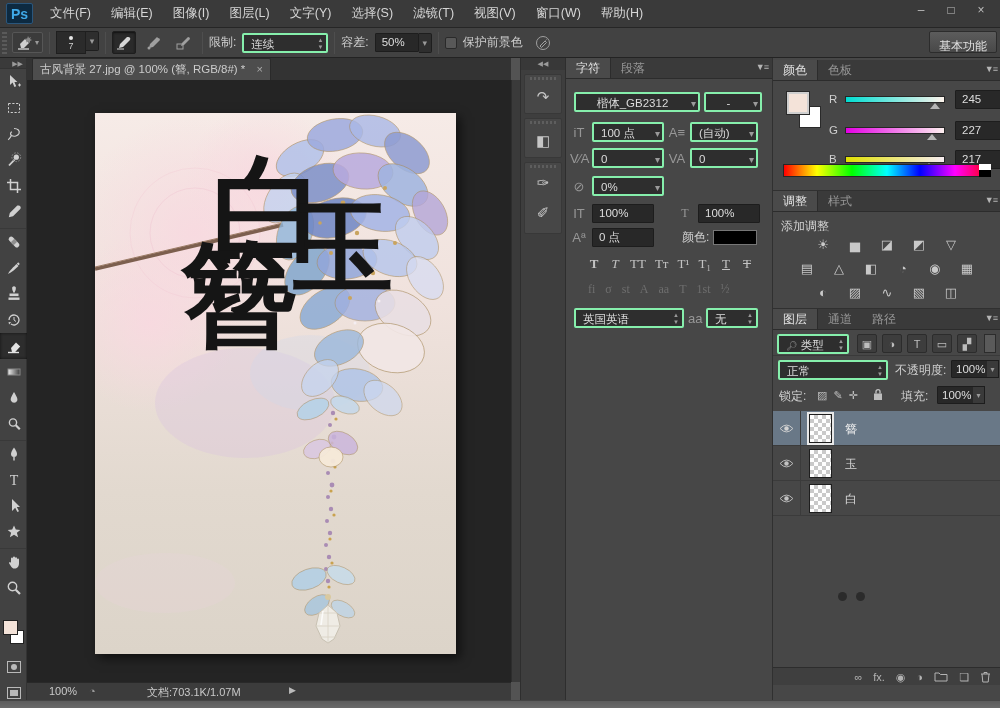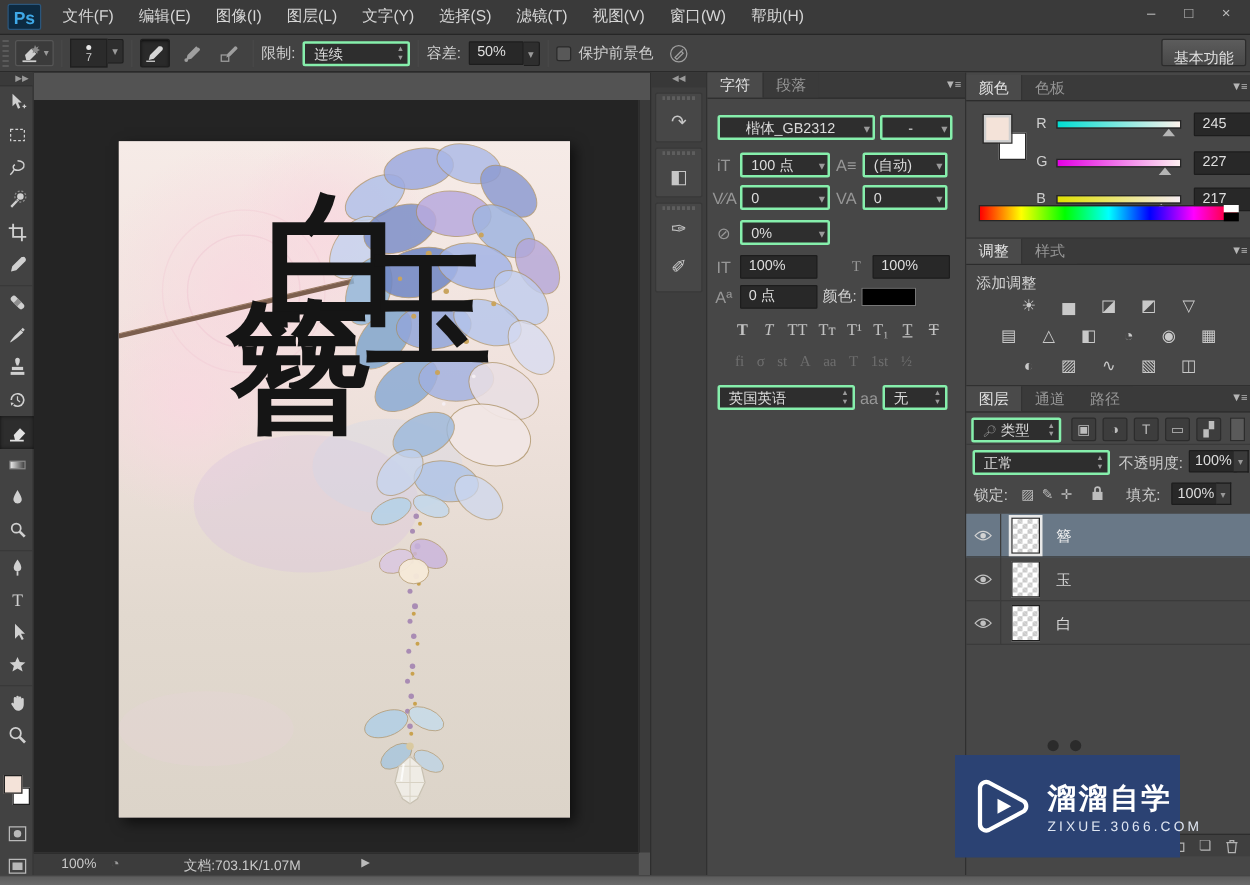--- a/index.html
+++ b/index.html
@@ -402,20 +402,26 @@
         </svg>
     </div>
     <div class="tool-small" style="top:624px">
       <svg width="16" height="14" viewBox="0 0 16 14">
           <rect x="1.5" y="1.5" width="13" height="11" fill="none" stroke="#b9b9b9"></rect>
           <rect x="4" y="4" width="8" height="6" fill="#b9b9b9"></rect>
         </svg>
     </div>
   </div>
 
+  <div id="tabbar">
+    <div id="doc-tab">
+      <span>古风背景 27.jpg @ 100% (簪, RGB/8#) *</span>
+      <span class="tab-close">×</span>
+    </div>
+  </div>
 
   <div id="canvas-area">
     <div id="document">
       <svg width="361" height="541" viewBox="0 0 361 541">
         <defs>
           <linearGradient id="bgg" x1="0" y1="0" x2="0" y2="1">
             <stop offset="0" stop-color="#f6ebe7"></stop>
               <stop offset="0.35" stop-color="#f0e2dd"></stop>
             <stop offset="0.7" stop-color="#e2d9cf"></stop>
               <stop offset="1" stop-color="#dcd4c9"></stop>
@@ -608,21 +614,21 @@
       </div>
       <div class="crow" style="left:4px; top:144px;">
         <span class="ficon">IT</span>
         <span class="cfield" style="width:62px">100%</span>
         <span class="ficon" style="margin-left:18px; font-family:'Liberation Serif',serif; font-size:12px;">T</span>
         <span class="cfield" style="width:62px">100%</span>
       </div>
       <div class="crow" style="left:4px; top:168px;">
         <span class="ficon">Aª</span>
         <span class="cfield" style="width:62px">0 点</span>
-        <span class="lbl" style="">颜色:</span>
+        <span class="lbl" style="margin-left:24px">颜色:</span>
         <span style="width:44px; height:15px; background:#000; border:1px solid #777;"></span>
       </div>
       <div class="crow tstyle-row" style="left:22px; top:196px;">
           <span style="font-weight: bold;">T</span>
           <span style="font-style: italic;">T</span>
           <span>TT</span>
           <span>Tᴛ</span>
           <span>T¹</span>
           <span>T₁</span>
           <span style="text-decoration: underline;">T</span>
@@ -823,25 +829,15 @@
           <path d="M1,3 h9 M4,3 V1.5 h3 V3 M2,3 l.8,8 h5.4 l.8,-8" fill="none" stroke="#b3b3b3"></path>
         </svg>
       </div>
     </div>
   </div>
 
   <div id="wm-dots">
       <i></i>
       <i></i>
     </div>
-  <div id="watermark" style="background: rgb(43, 66, 115);">
-    <svg width="50" height="50" viewBox="0 0 50 50">
-      <path d="M13,6 L41,21 a5,5 0 0 1 0,8 L13,44 a5,5 0 0 1 -7,-5 V11 a5,5 0 0 1 7,-5 Z" fill="none" stroke="#ffffff" stroke-width="3.4" stroke-linejoin="round"></path>
-      <path d="M20,19 L31,25 L20,31 Z" fill="#ffffff"></path>
-    </svg>
-    <div id="wm-text">
-      <div id="wm-name">溜溜自学</div>
-      <div id="wm-url">zixue.3066.com</div>
-    </div>
-  </div>
 
   <div id="bottomstrip"></div>
 </div>
 
 </body></html>

